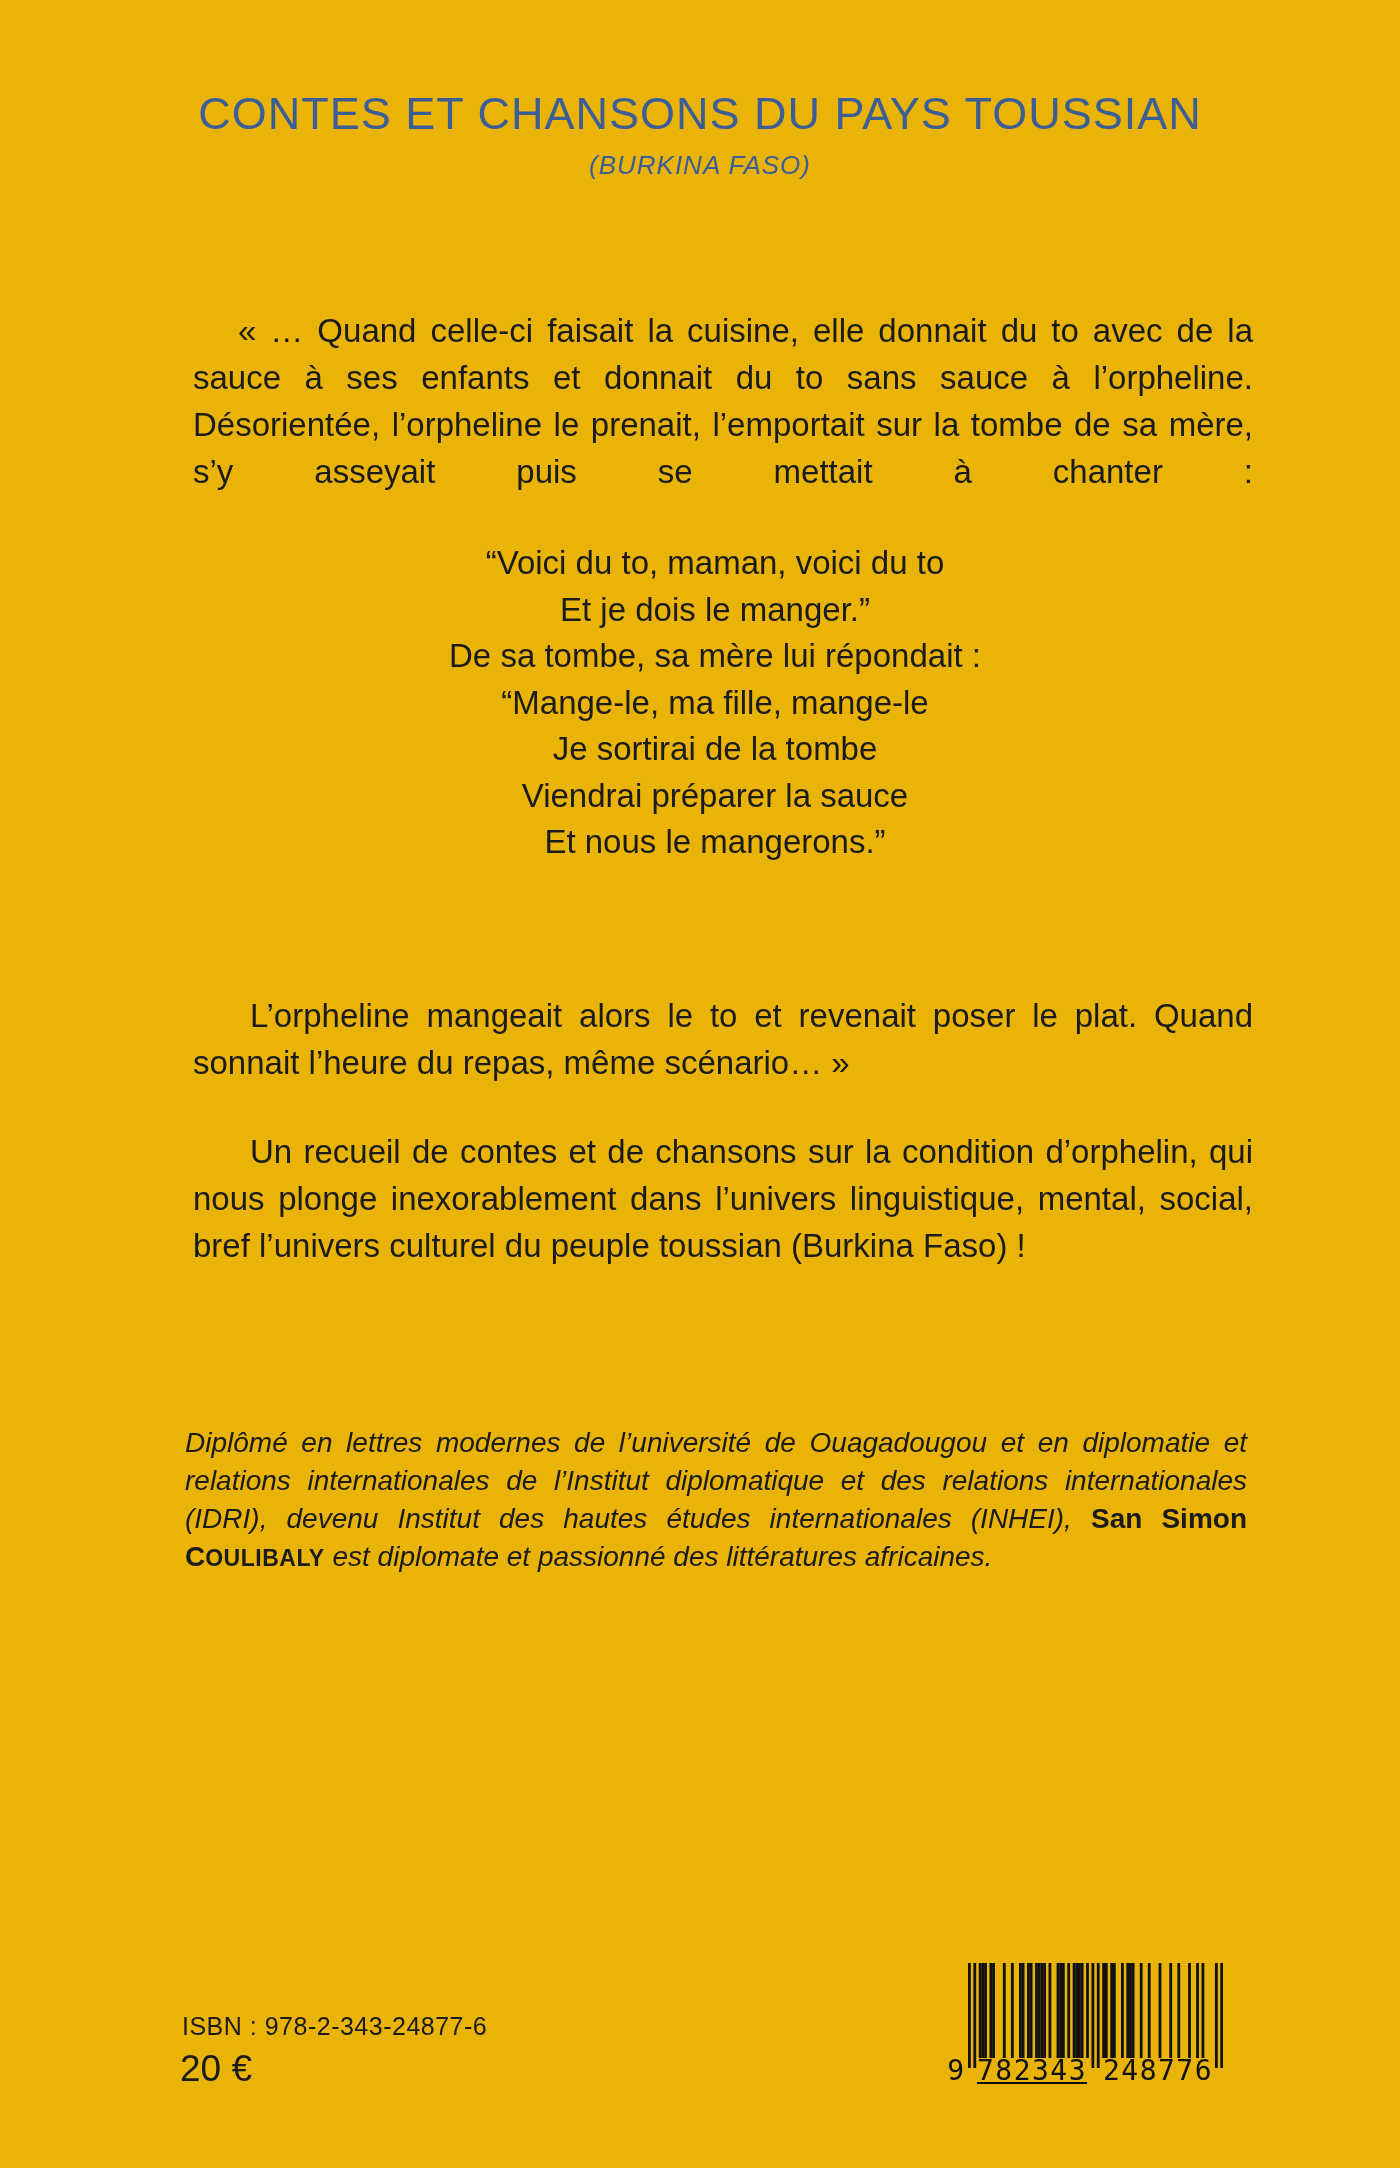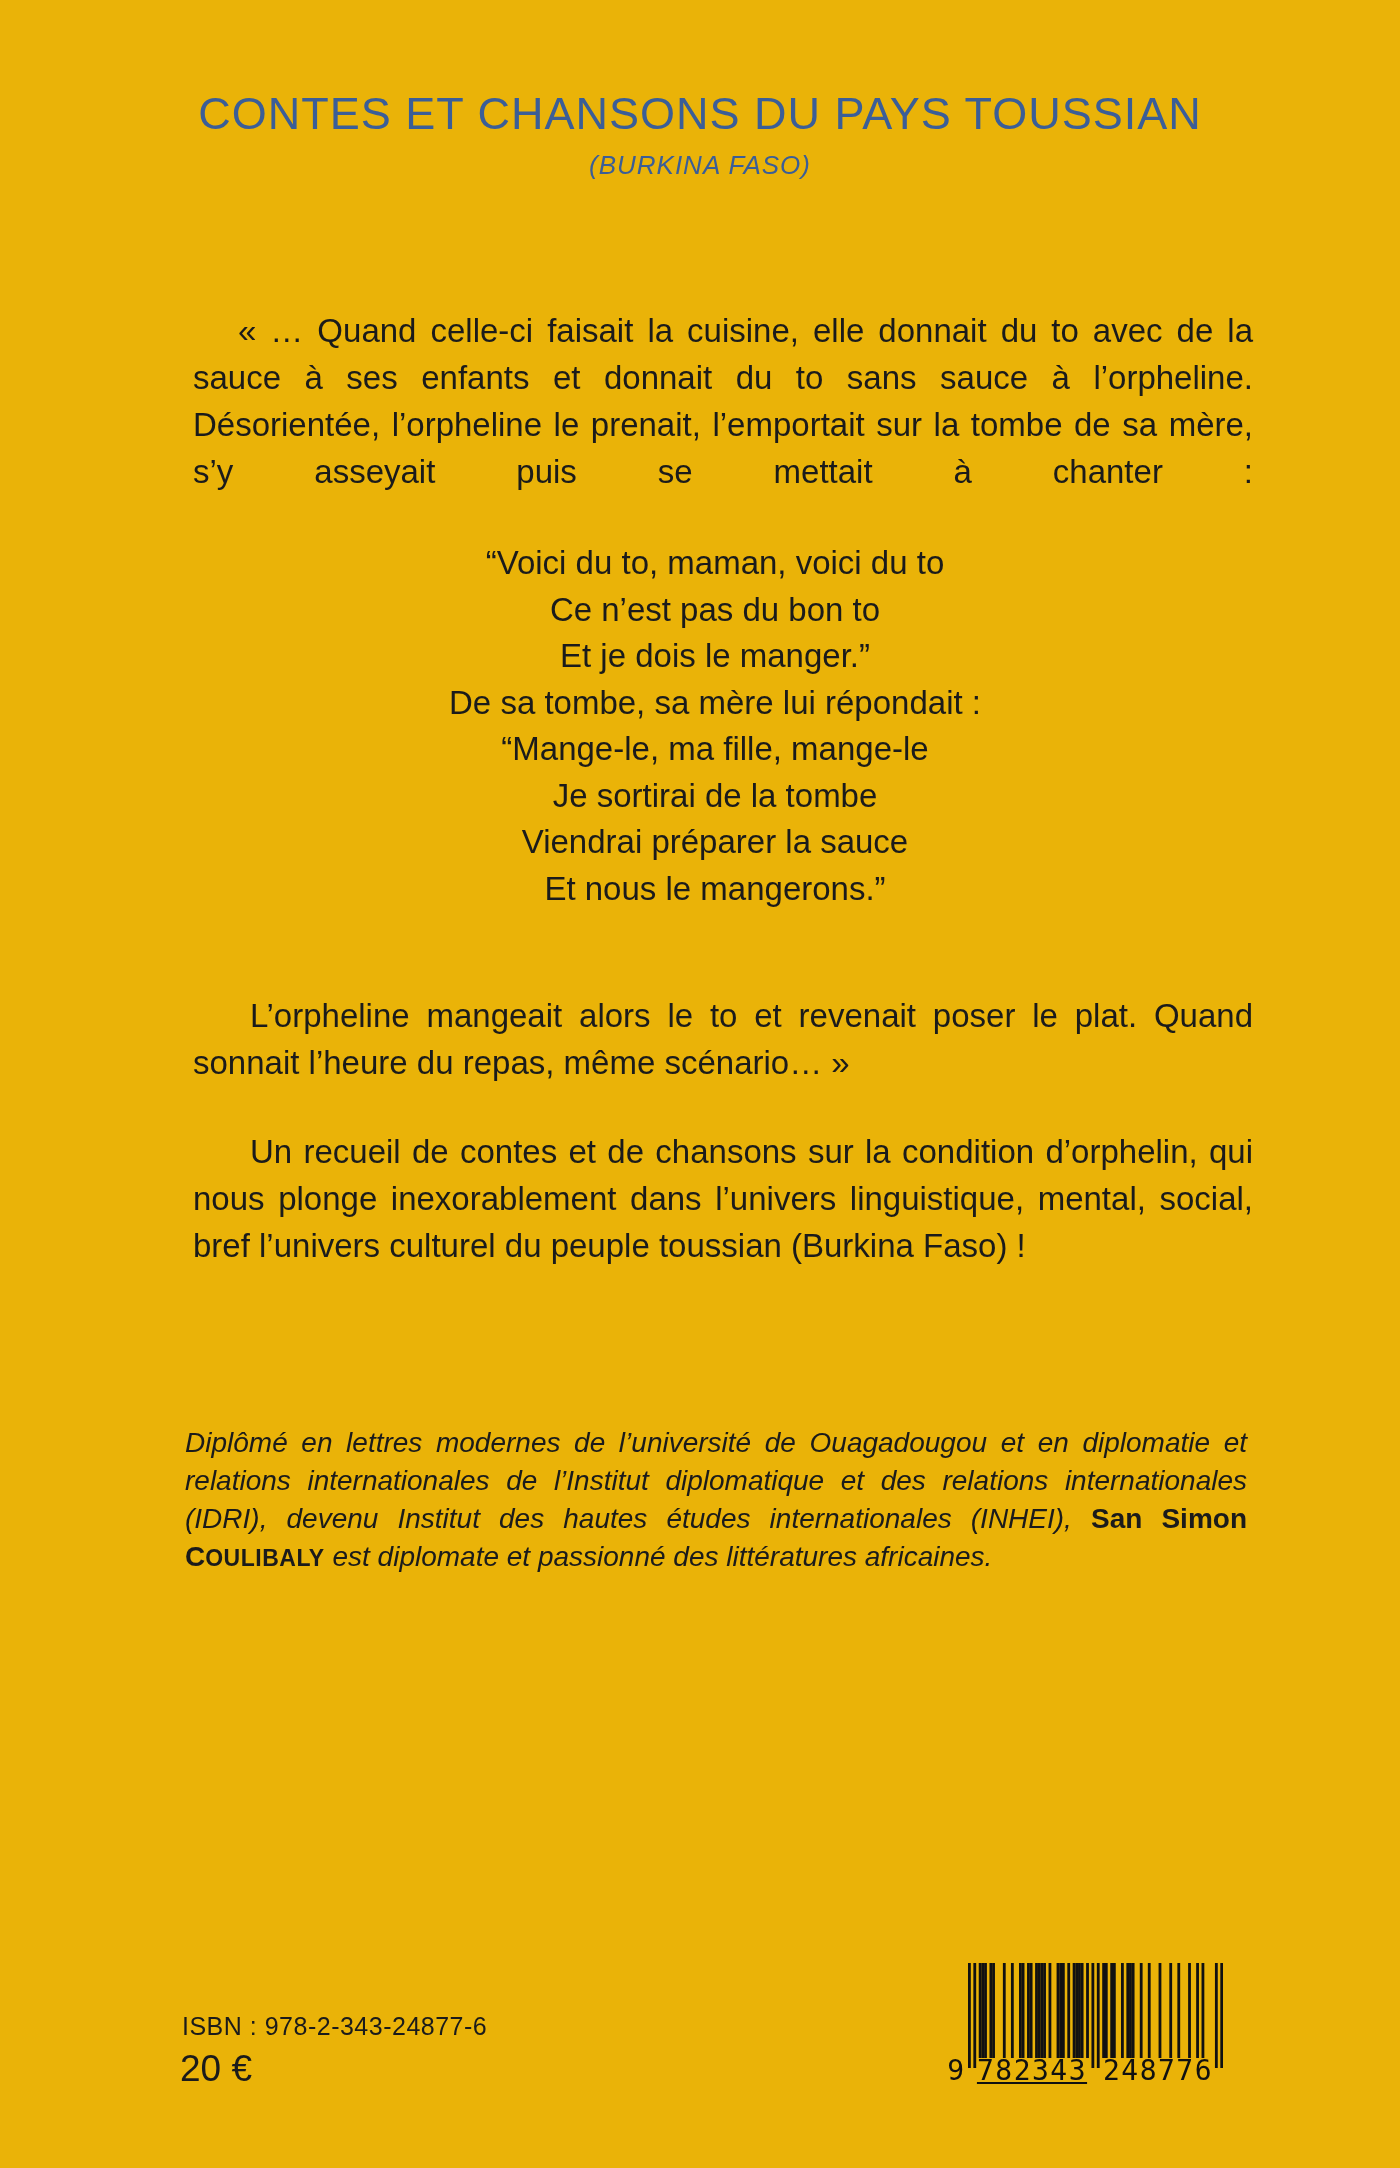--- a/index.html
+++ b/index.html
@@ -68,21 +68,20 @@
 
 <div class="page">
 
   <h1 class="cover-title">CONTES ET CHANSONS DU PAYS TOUSSIAN</h1>
   <div class="cover-subtitle">(BURKINA FASO)</div>
 
   <p class="para p1">« … Quand celle-ci faisait la cuisine, elle donnait du to avec de la sauce à ses enfants et donnait du to sans sauce à l’orpheline. Désorientée, l’orpheline le prenait, l’emportait sur la tombe de sa mère, s’y asseyait puis se mettait à chanter :</p>
 
   <div class="poem">
     <div class="poem-line">“Voici du to, maman, voici du to</div>
-    <div class="poem-line">Ce n’est pas du bon to</div>
     <div class="poem-line">Et je dois le manger.”</div>
     <div class="poem-line">De sa tombe, sa mère lui répondait :</div>
     <div class="poem-line">“Mange-le, ma fille, mange-le</div>
     <div class="poem-line">Je sortirai de la tombe</div>
     <div class="poem-line">Viendrai préparer la sauce</div>
     <div class="poem-line">Et nous le mangerons.”</div>
   </div>
 
   <p class="para p2">L’orpheline mangeait alors le to et revenait poser le plat. Quand sonnait l’heure du repas, même scénario… »</p>
 

